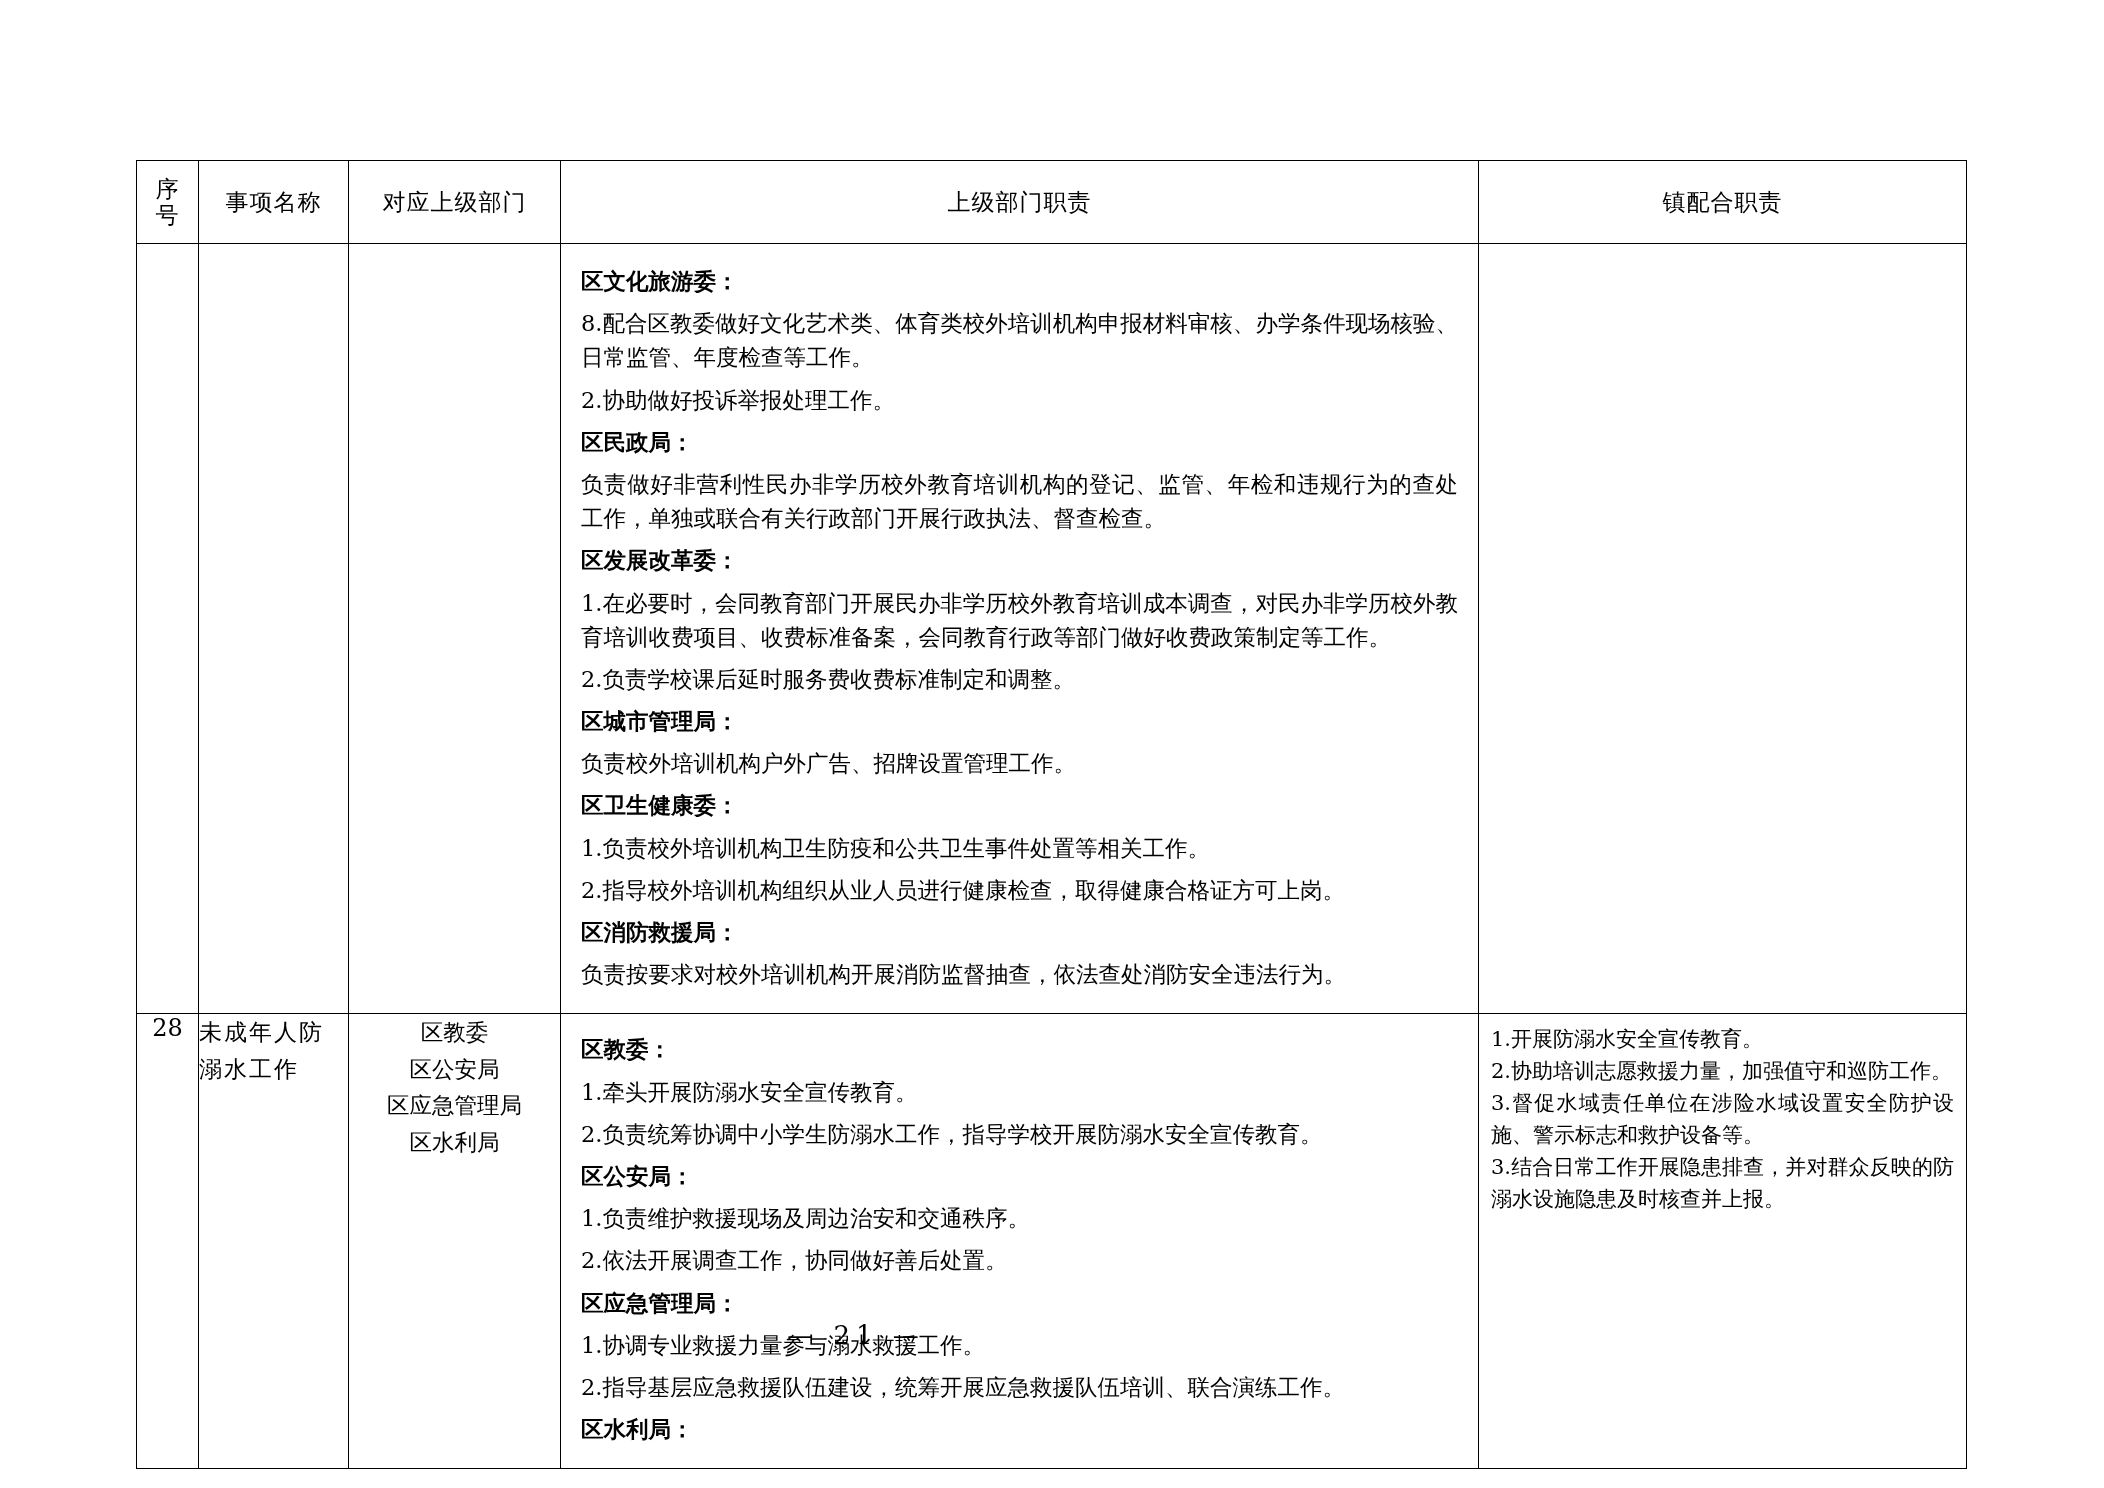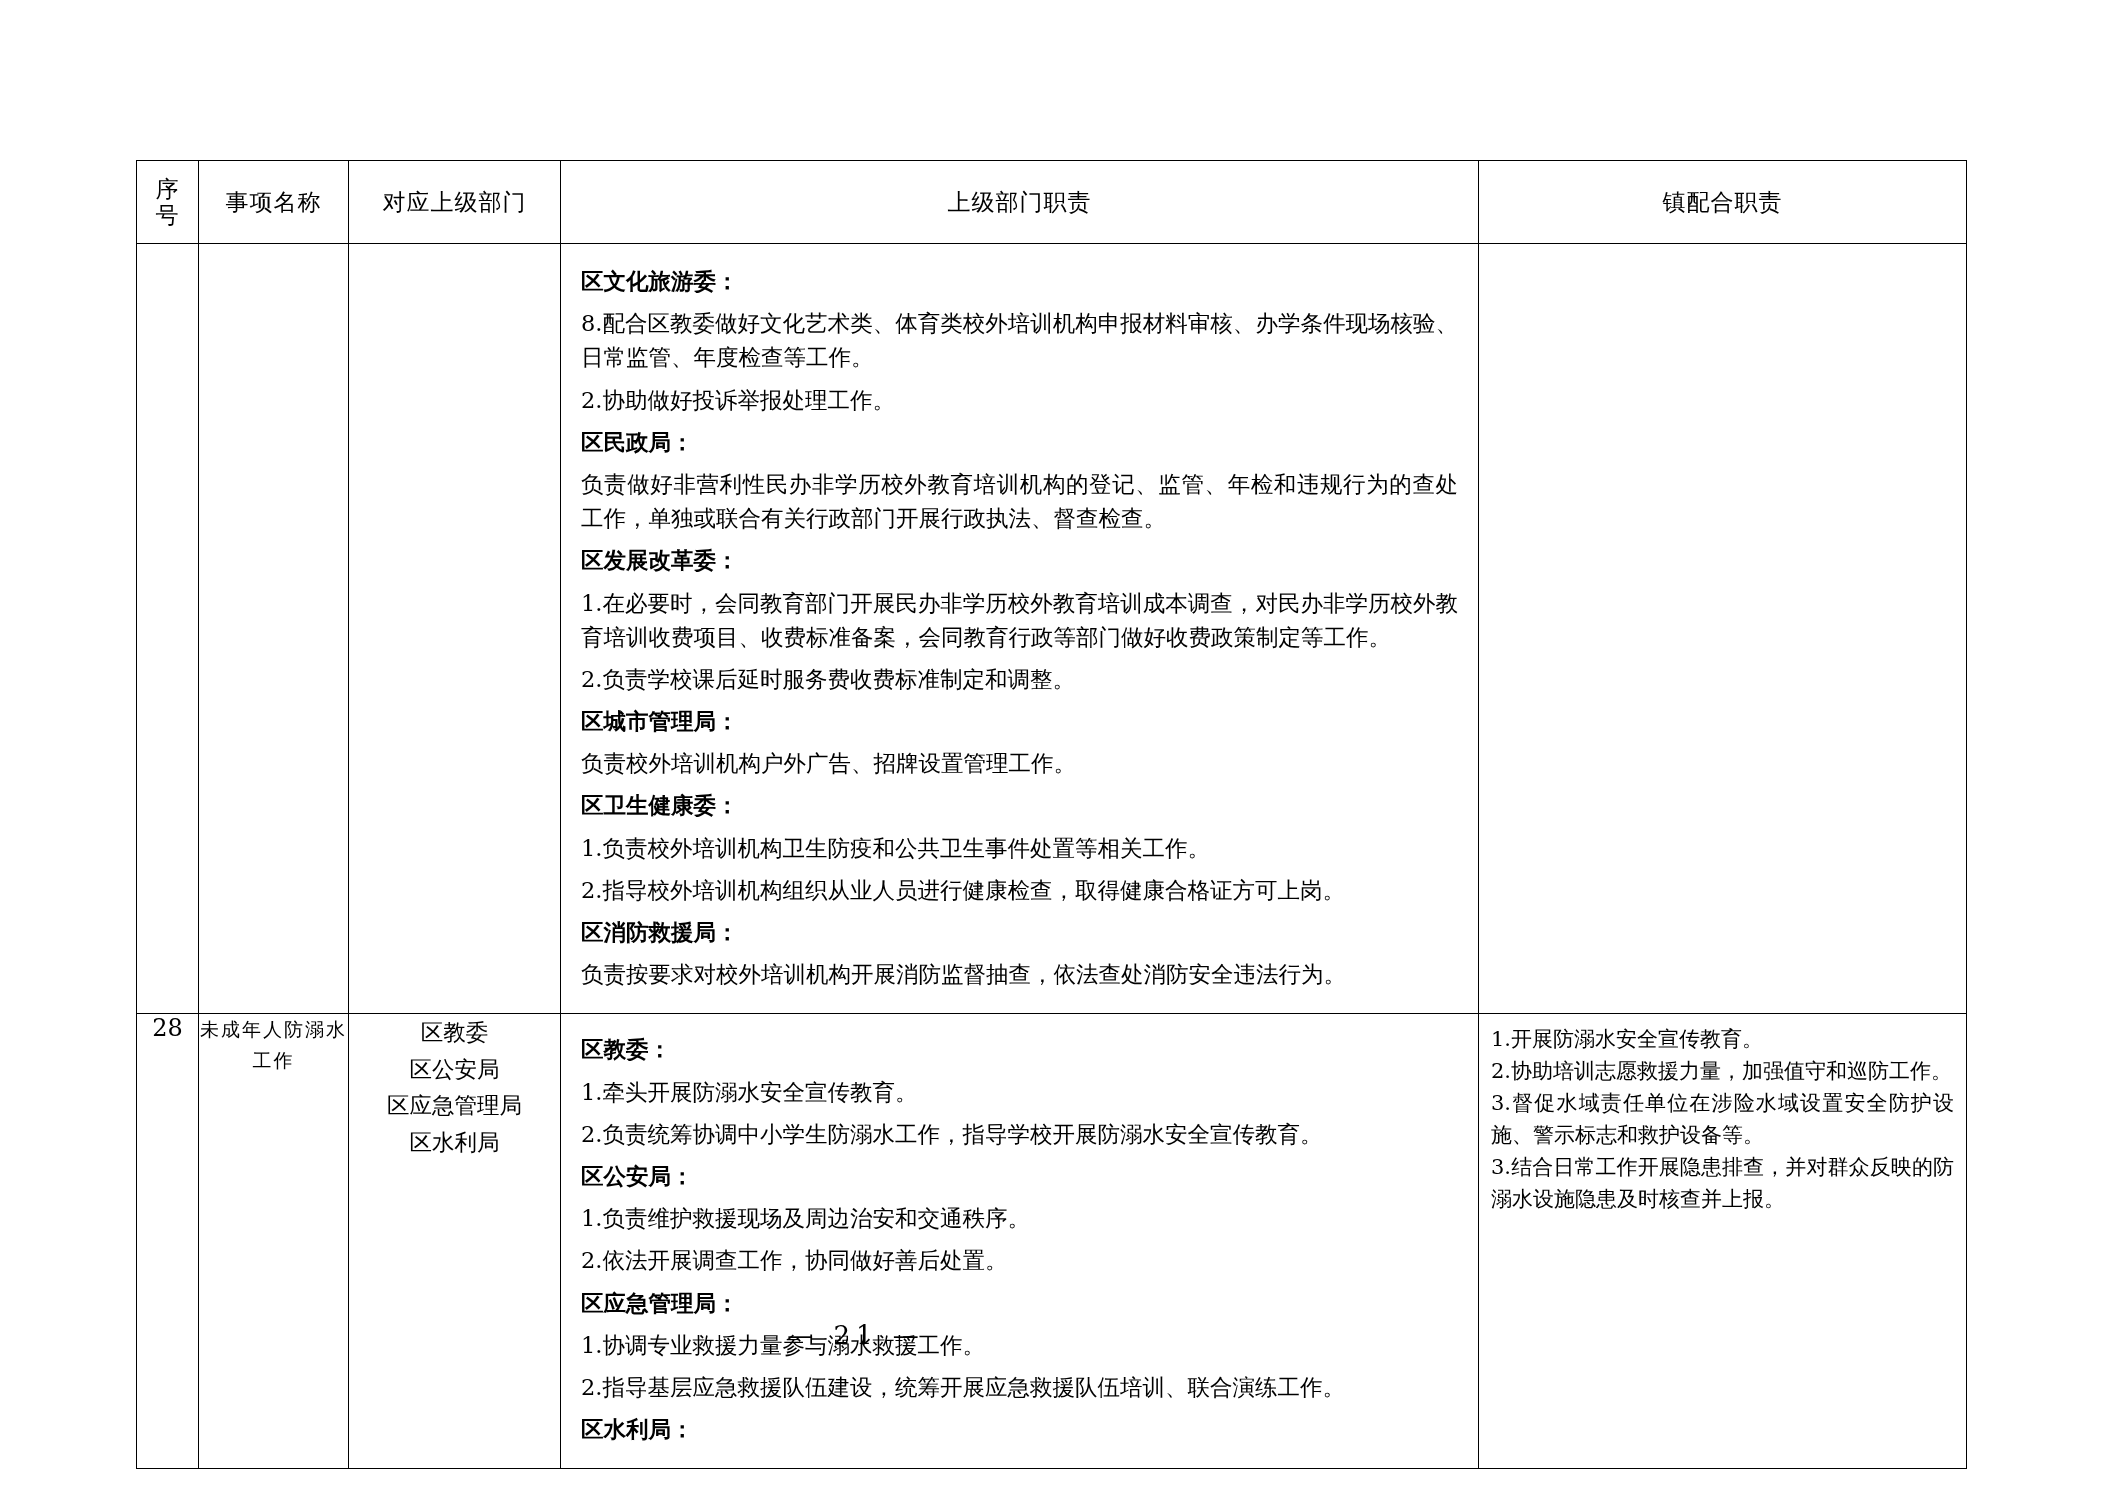--- a/index.html
+++ b/index.html
@@ -75,23 +75,23 @@
     text-align: justify;
   }
   .town-body p { margin: 0; padding: 0; }
 
   .seq-cell {
     text-align: center;
     vertical-align: middle;
     font-size: 24px;
   }
   .name-cell {
-    text-align: center;
-    vertical-align: middle;
-    font-size: 19px;
+    text-align: left;
+    vertical-align: middle;
+    font-size: 23px;
     line-height: 1.6;
     letter-spacing: 2px;
     padding: 0 8px;
   }
   .dept-cell {
     vertical-align: middle;
     font-size: 22.5px;
     line-height: 1.62;
     padding: 0 0 0 18px;
   }

